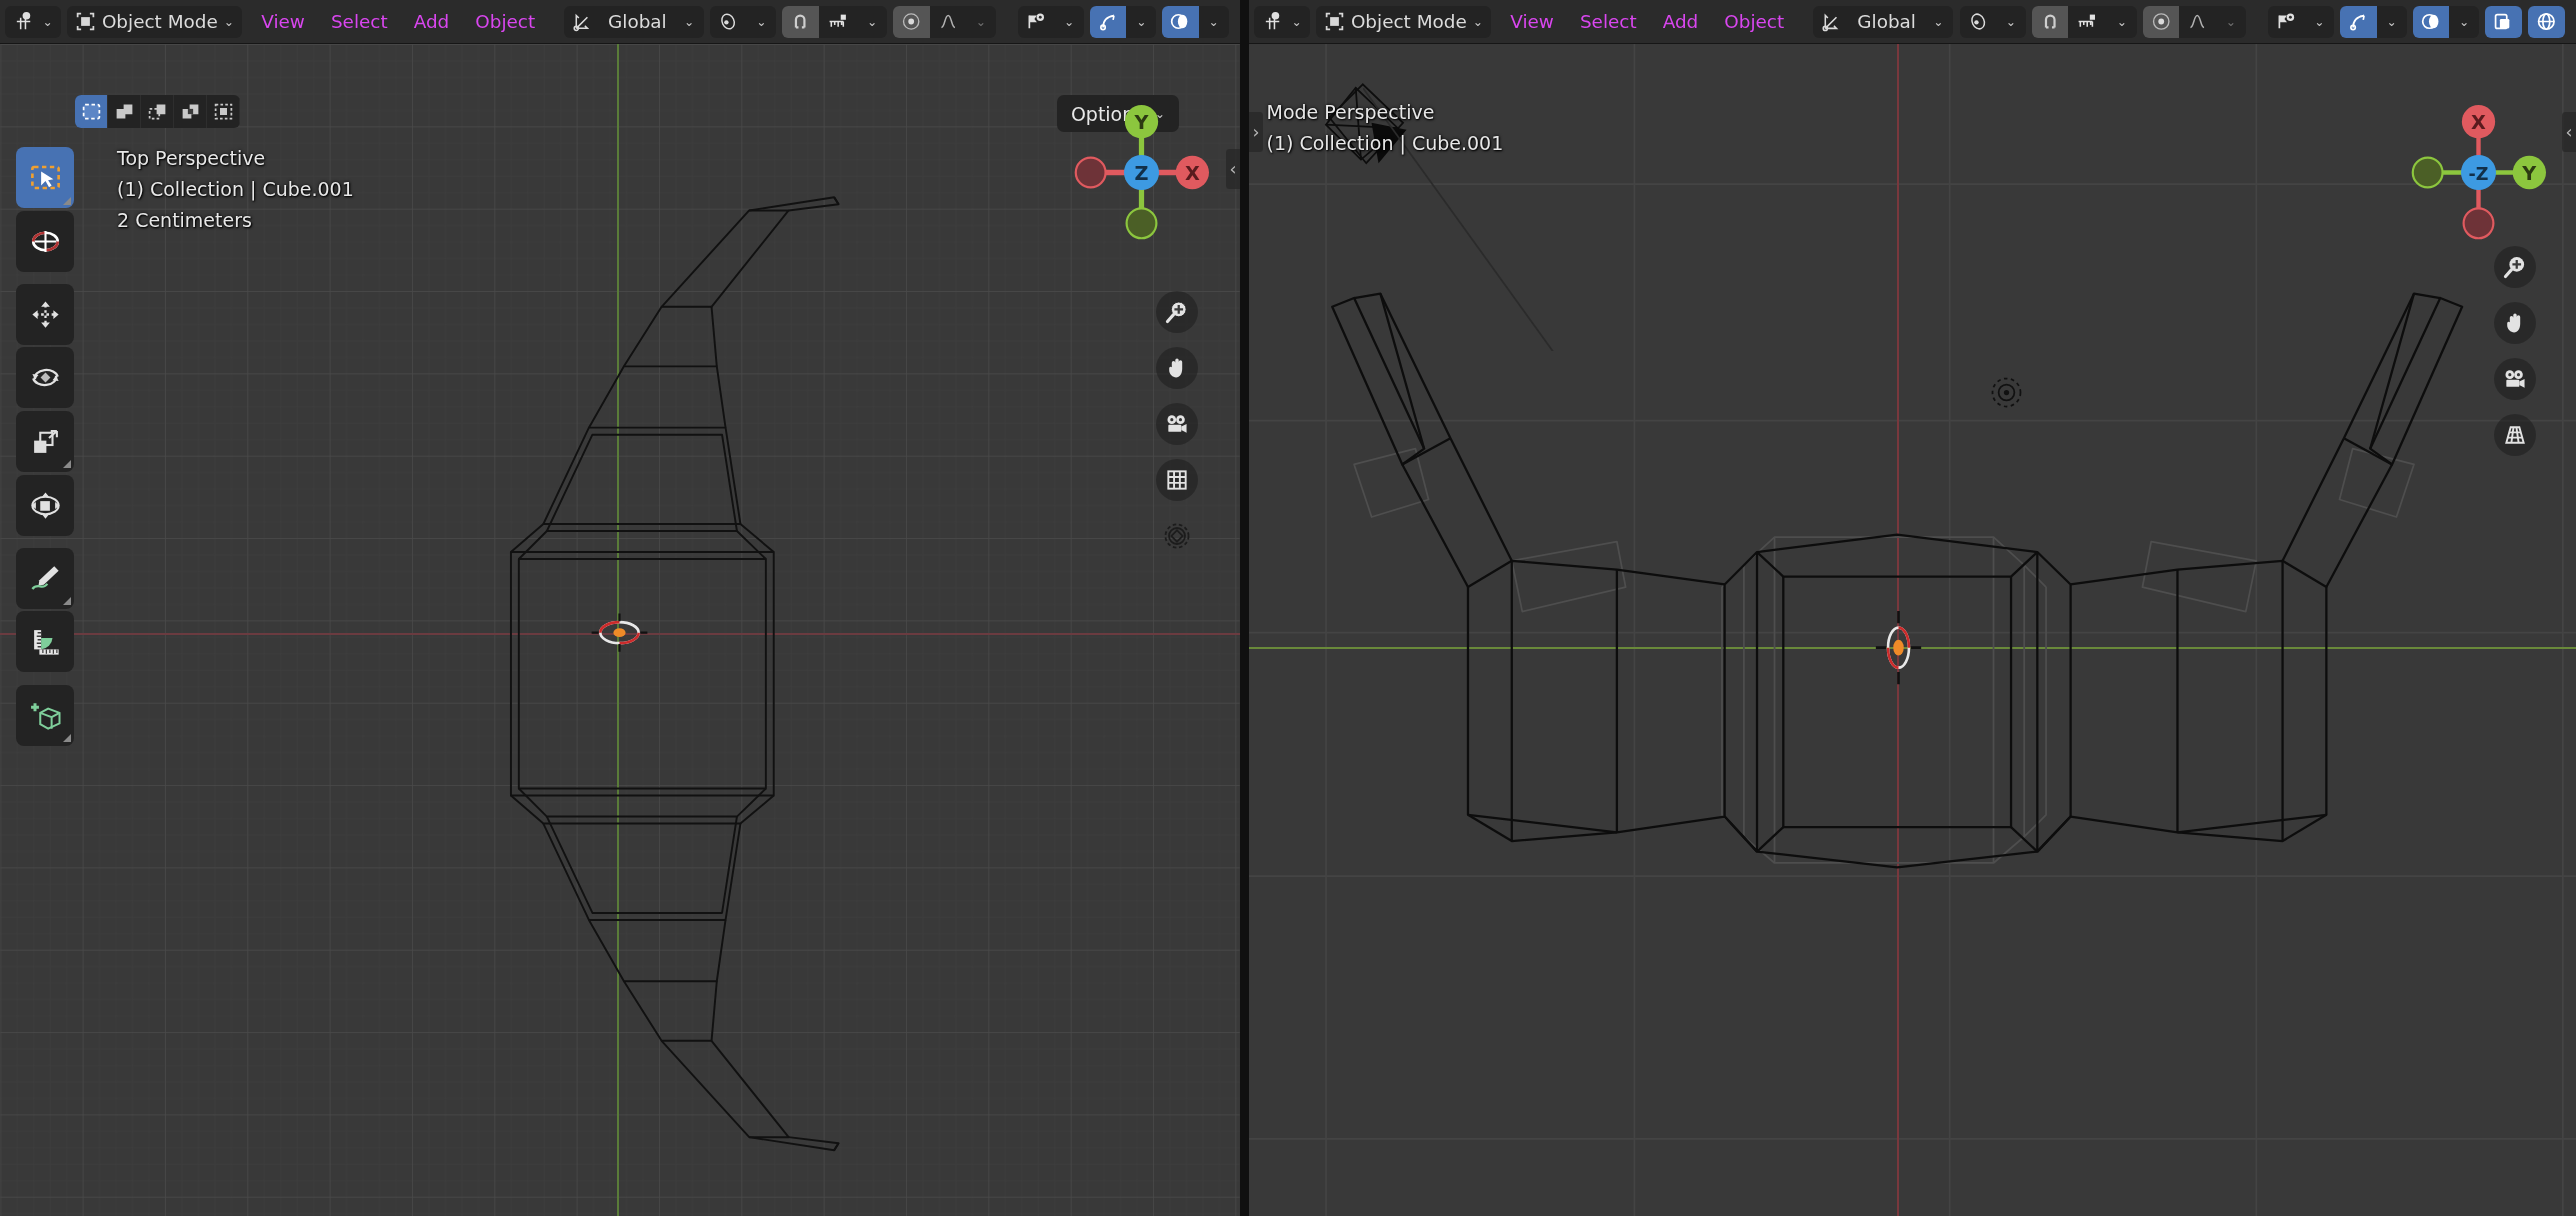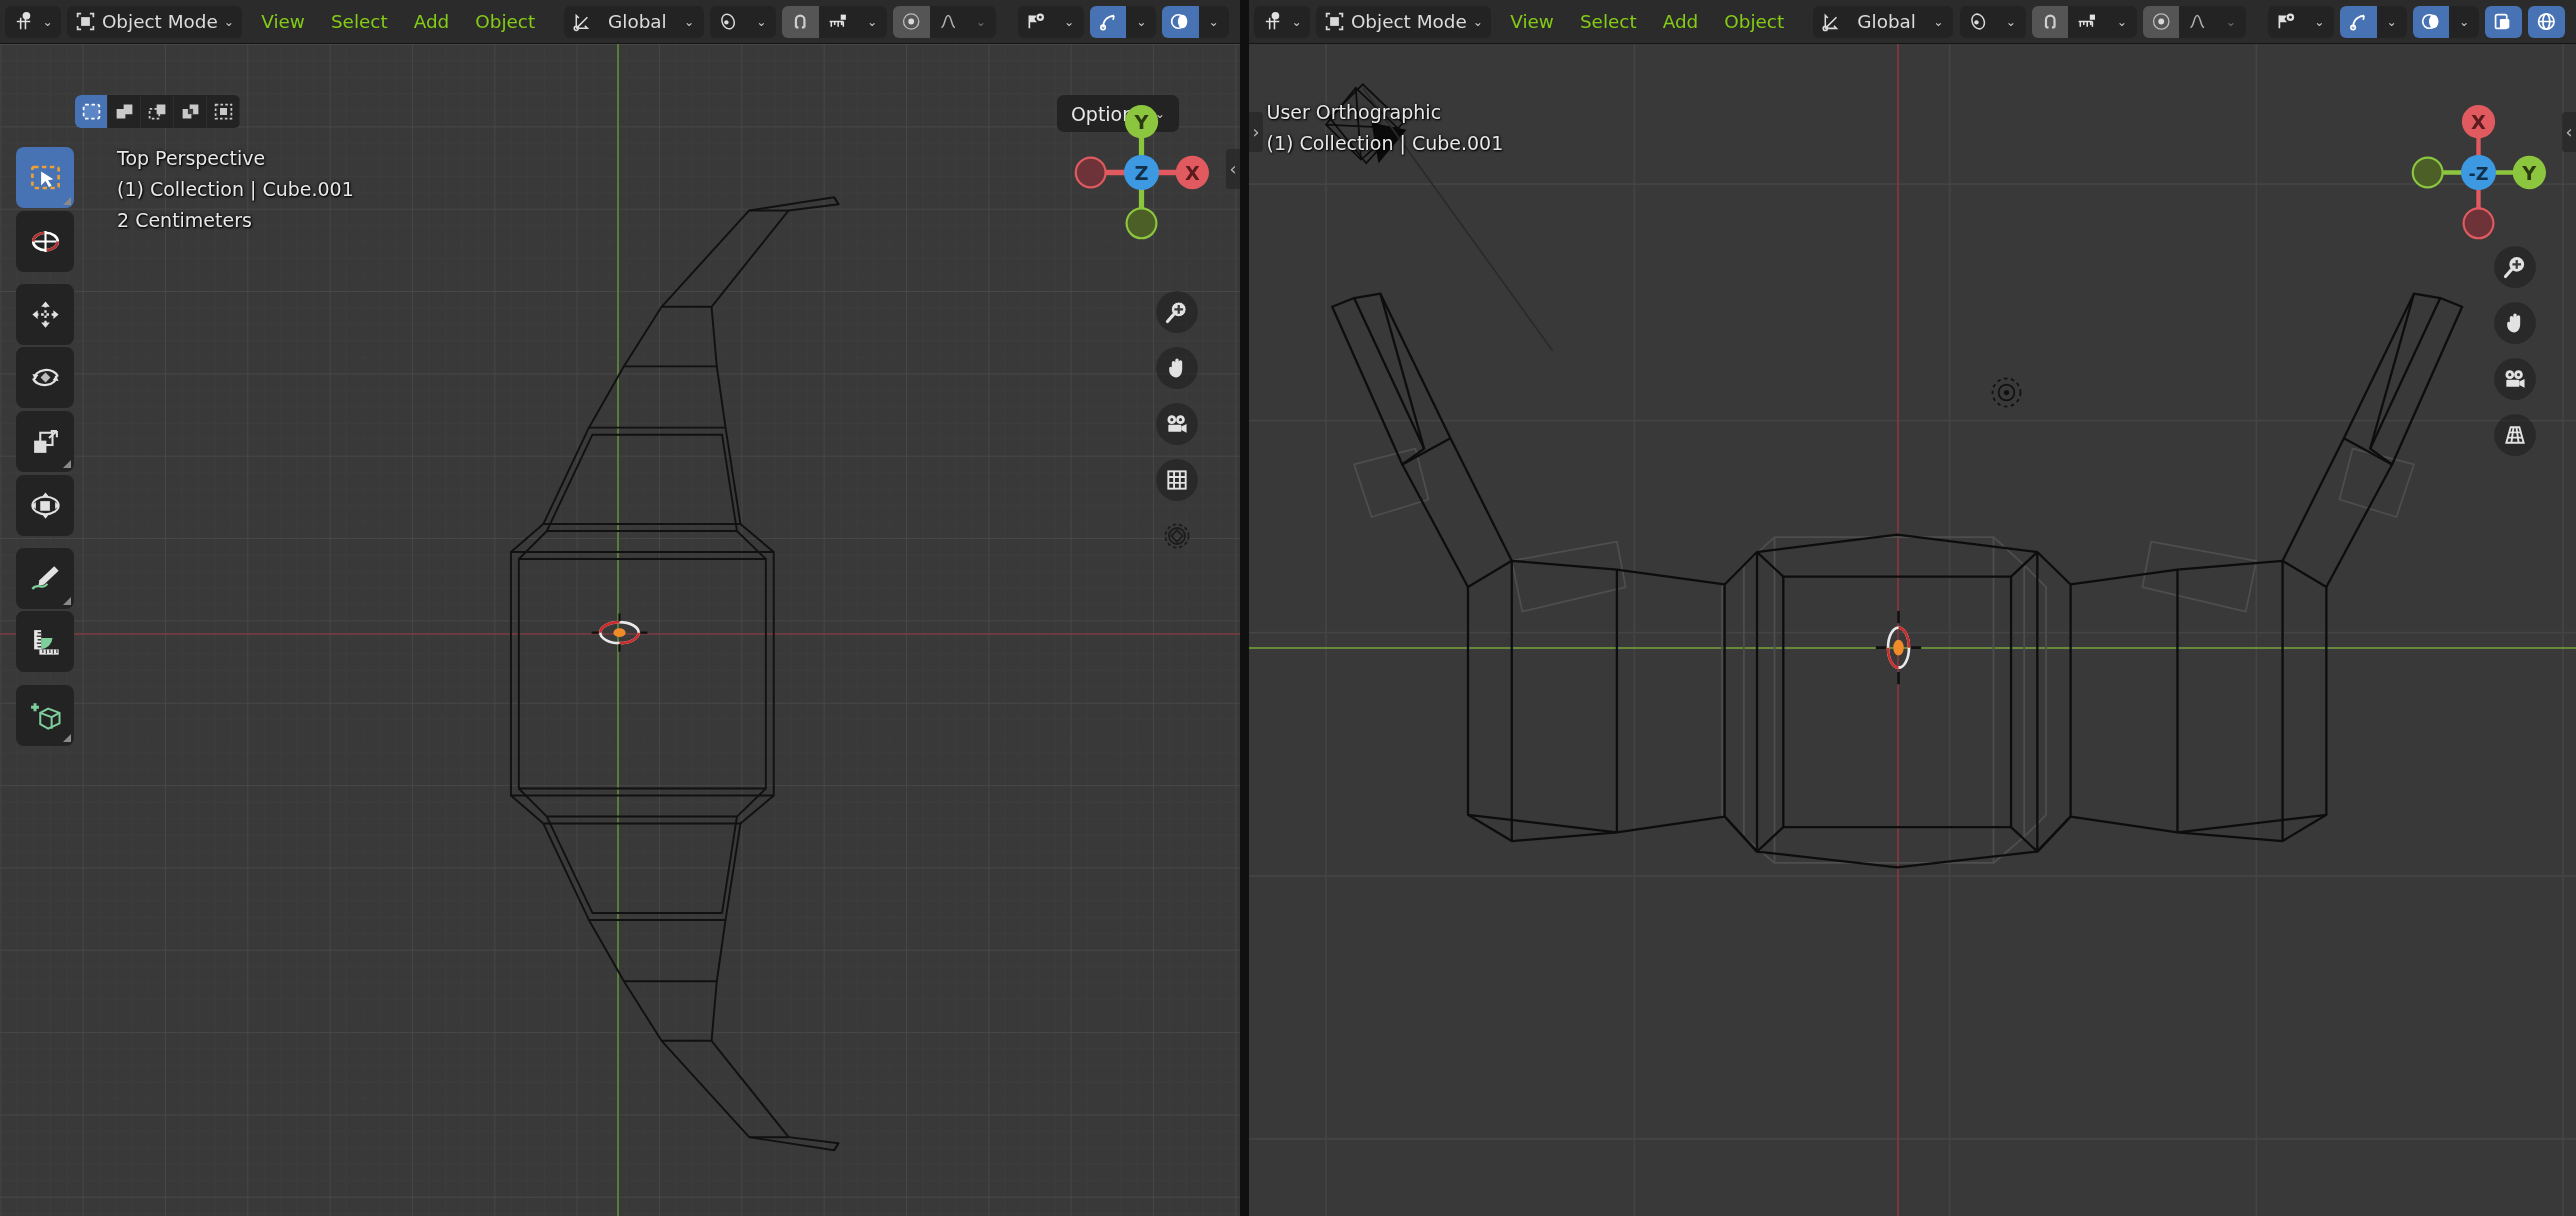--- a/index.html
+++ b/index.html
@@ -21,21 +21,21 @@
     border-bottom: 0.9px solid #161616;
     white-space: nowrap;
   }
   .hdr-btn {
     background: #232323; border-radius: 6.1px;
     height: 32px; display: flex; align-items: center;
     padding: 0 8px; gap: 6.1px; color: #dcdcdc;
     font-size: 18.4px; margin-right: 6.1px;
   }
   .hdr-menu {
-    color: #84cc16; font-size: 18.4px; padding: 0 13px;
+    color: #d946ef; font-size: 18.4px; padding: 0 13px;
     height: 32px; line-height: 32px; border-radius: 4.4px;
   }
   .hdr-group {
     background: #232323; border-radius: 6.1px; height: 32px;
     display: flex; margin-right: 6.1px;
     overflow: hidden;
   }
   .hdr-cell {
     height: 32px; display: flex; align-items: center; justify-content: center;
     padding: 0 8px; min-width: 30px;
@@ -745,21 +745,21 @@
       <g transform="translate(35,44)">
         <ellipse rx="12" ry="23" fill="none" stroke="#e8e8e8" stroke-width="3"></ellipse>
         <path d="M0 -23 a12 23 0 0 1 12 23" fill="none" stroke="#cc2b2b" stroke-width="3"></path>
         <path d="M0 23 a12 23 0 0 1 -12 -23" fill="none" stroke="#cc2b2b" stroke-width="3"></path>
         <ellipse rx="6" ry="9" fill="#ef8b28"></ellipse>
         <path d="M0 -42 V-28 M0 28 V42 M-26 0 H-14 M14 0 H26" stroke="#111" stroke-width="3"></path>
       </g>
     </svg>
 
     <div class="vp-text" style="left:17.5px; top:53px;">
-      <div>User Orthographic</div>
+      <div>Mode Perspective</div>
       <div>(1) Collection | Cube.001</div>
     </div>
 
     <div class="collapse-arrow left-side" style="left:0; top:68px;">›</div>
     <div class="collapse-arrow" style="right:0; top:68px;">‹</div>
 
     <svg class="gizmo" width="149" height="149" style="right:23px; top:54px;" viewBox="0 0 170 170">
       <line x1="85" y1="85" x2="85" y2="27" stroke="#e05a5f" stroke-width="5"></line>
       <line x1="85" y1="85" x2="85" y2="143" stroke="#e05a5f" stroke-width="5"></line>
       <line x1="85" y1="85" x2="143" y2="85" stroke="#8cc63e" stroke-width="5"></line>

